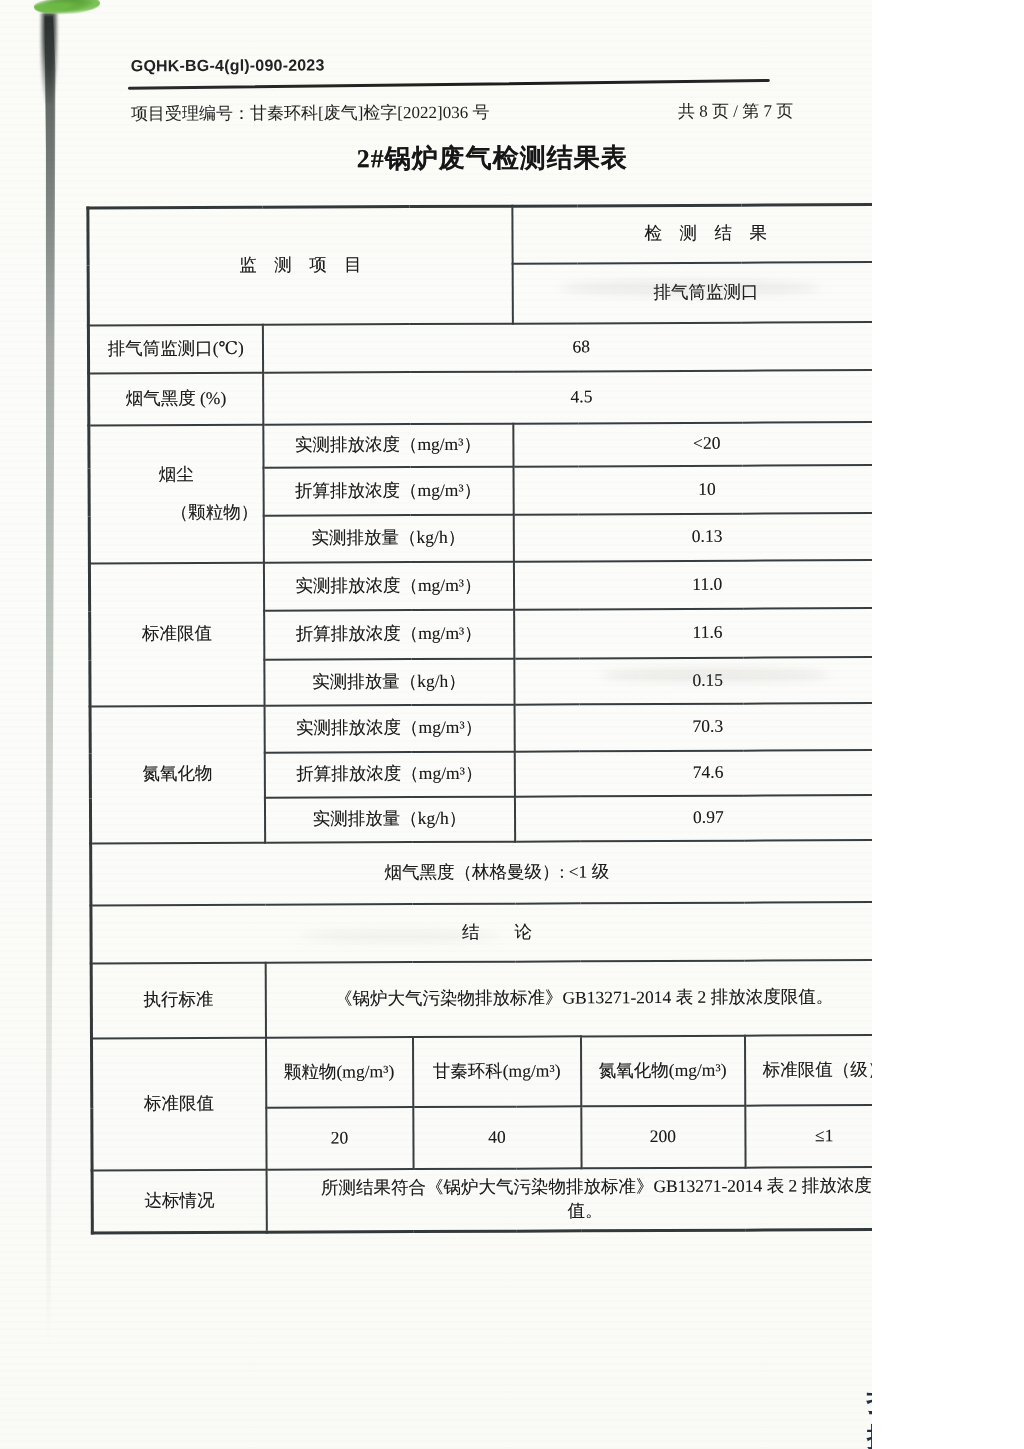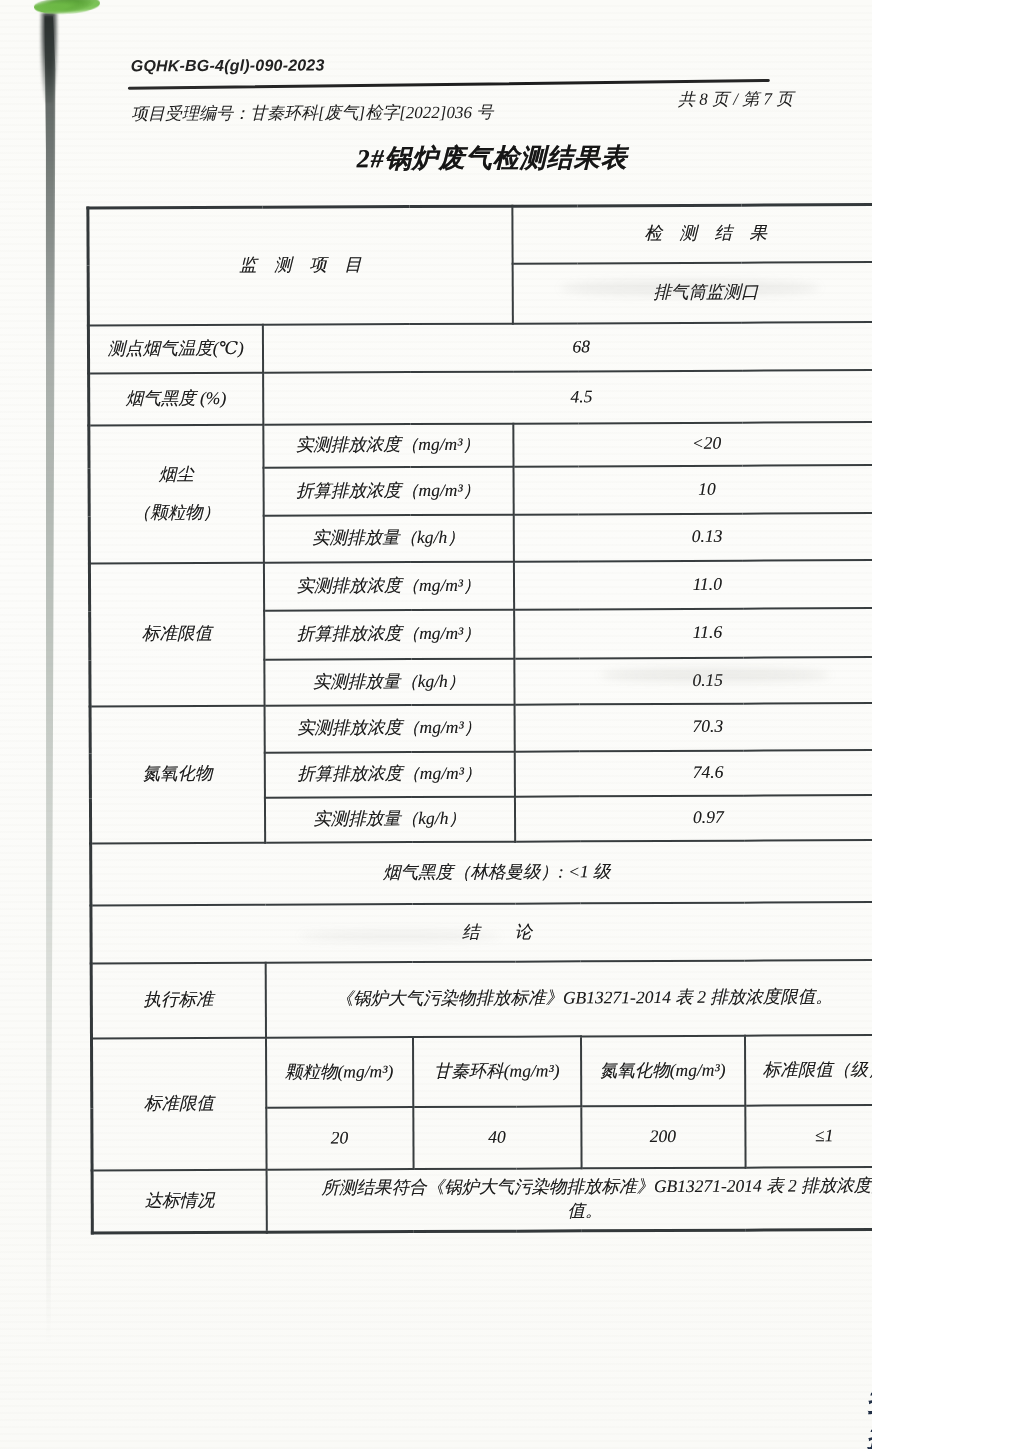--- a/index.html
+++ b/index.html
@@ -3,36 +3,35 @@
 <meta charset="utf-8">
 <style>
   html,body{margin:0;padding:0;}
   .page{
     position:relative; width:872px; height:1449px; overflow:hidden;
     background:
       repeating-linear-gradient(0deg, rgba(180,180,170,0.035) 0 2px, transparent 2px 7px),
       linear-gradient(180deg,#fbfbf8 0%, #fcfcfa 40%, #fafaf7 100%);
     font-family:"Liberation Serif","DejaVu Serif",serif;
     color:#1e1e1e;
-    font-style:italic;
   }
   .scan-wrap{position:absolute; inset:0; transform:rotate(-0.25deg); transform-origin:50% 40%;}
   
   .doc-code{
     position:absolute; left:133px; top:56px;
     font-family:"Liberation Sans","DejaVu Sans",sans-serif;
     font-weight:bold; font-size:16px; letter-spacing:0.2px; color:#222;
   }
   .head-rule{
     position:absolute; left:130px; top:83px; width:642px; height:2.5px;
     background:linear-gradient(90deg,#2b2b2b 0%,#1d1d1d 60%,#262626 100%);
     transform:rotate(-0.45deg); border-radius:2px;
   }
   .project-line{position:absolute; left:133px; top:101px; font-size:17px; color:#1c1c1c;}
-  .page-info{position:absolute; left:680px; top:89px; font-size:17px; color:#1c1c1c;}
+  .page-info{position:absolute; left:680px; top:101px; font-size:17px; color:#1c1c1c;}
   .doc-title{
     position:absolute; left:88px; top:141px; width:812px; text-align:center;
     font-size:26px; font-weight:bold; letter-spacing:1px; color:#161616;
     text-shadow:0 0 0.5px rgba(0,0,0,0.5);
   }
   
   table.report{
     position:absolute; left:88px; top:205px; width:812px;
     border-collapse:collapse; table-layout:fixed;
     border:3px solid #33383a;
@@ -117,32 +116,32 @@
       <tbody>
         <tr style="height:57px">
           <td colspan="3" rowspan="2">监　测　项　目</td>
           <td colspan="3">检　测　结　果</td>
         </tr>
         <tr style="height:60px">
           <td colspan="3">排气筒监测口</td>
         </tr>
 
         <tr style="height:48px">
-          <td>测点烟气温度(℃)</td>
+          <td>排气筒监测口(℃)</td>
           <td colspan="5">68</td>
         </tr>
         <tr style="height:52px">
           <td>烟气黑度 (%)</td>
           <td colspan="5">4.5</td>
         </tr>
 
         <tr style="height:43px">
           <td rowspan="3">
             <div>烟尘</div>
-            <div style="margin-top:14px;">（颗粒物）</div>
+            <div style="margin-top:14px;text-align:right;">（颗粒物）</div>
           </td>
           <td colspan="2">实测排放浓度（mg/m³）</td>
           <td colspan="3">&lt;20</td>
         </tr>
         <tr style="height:48px">
           <td colspan="2">折算排放浓度（mg/m³）</td>
           <td colspan="3">10</td>
         </tr>
         <tr style="height:47px">
           <td colspan="2">实测排放量（kg/h）</td>

